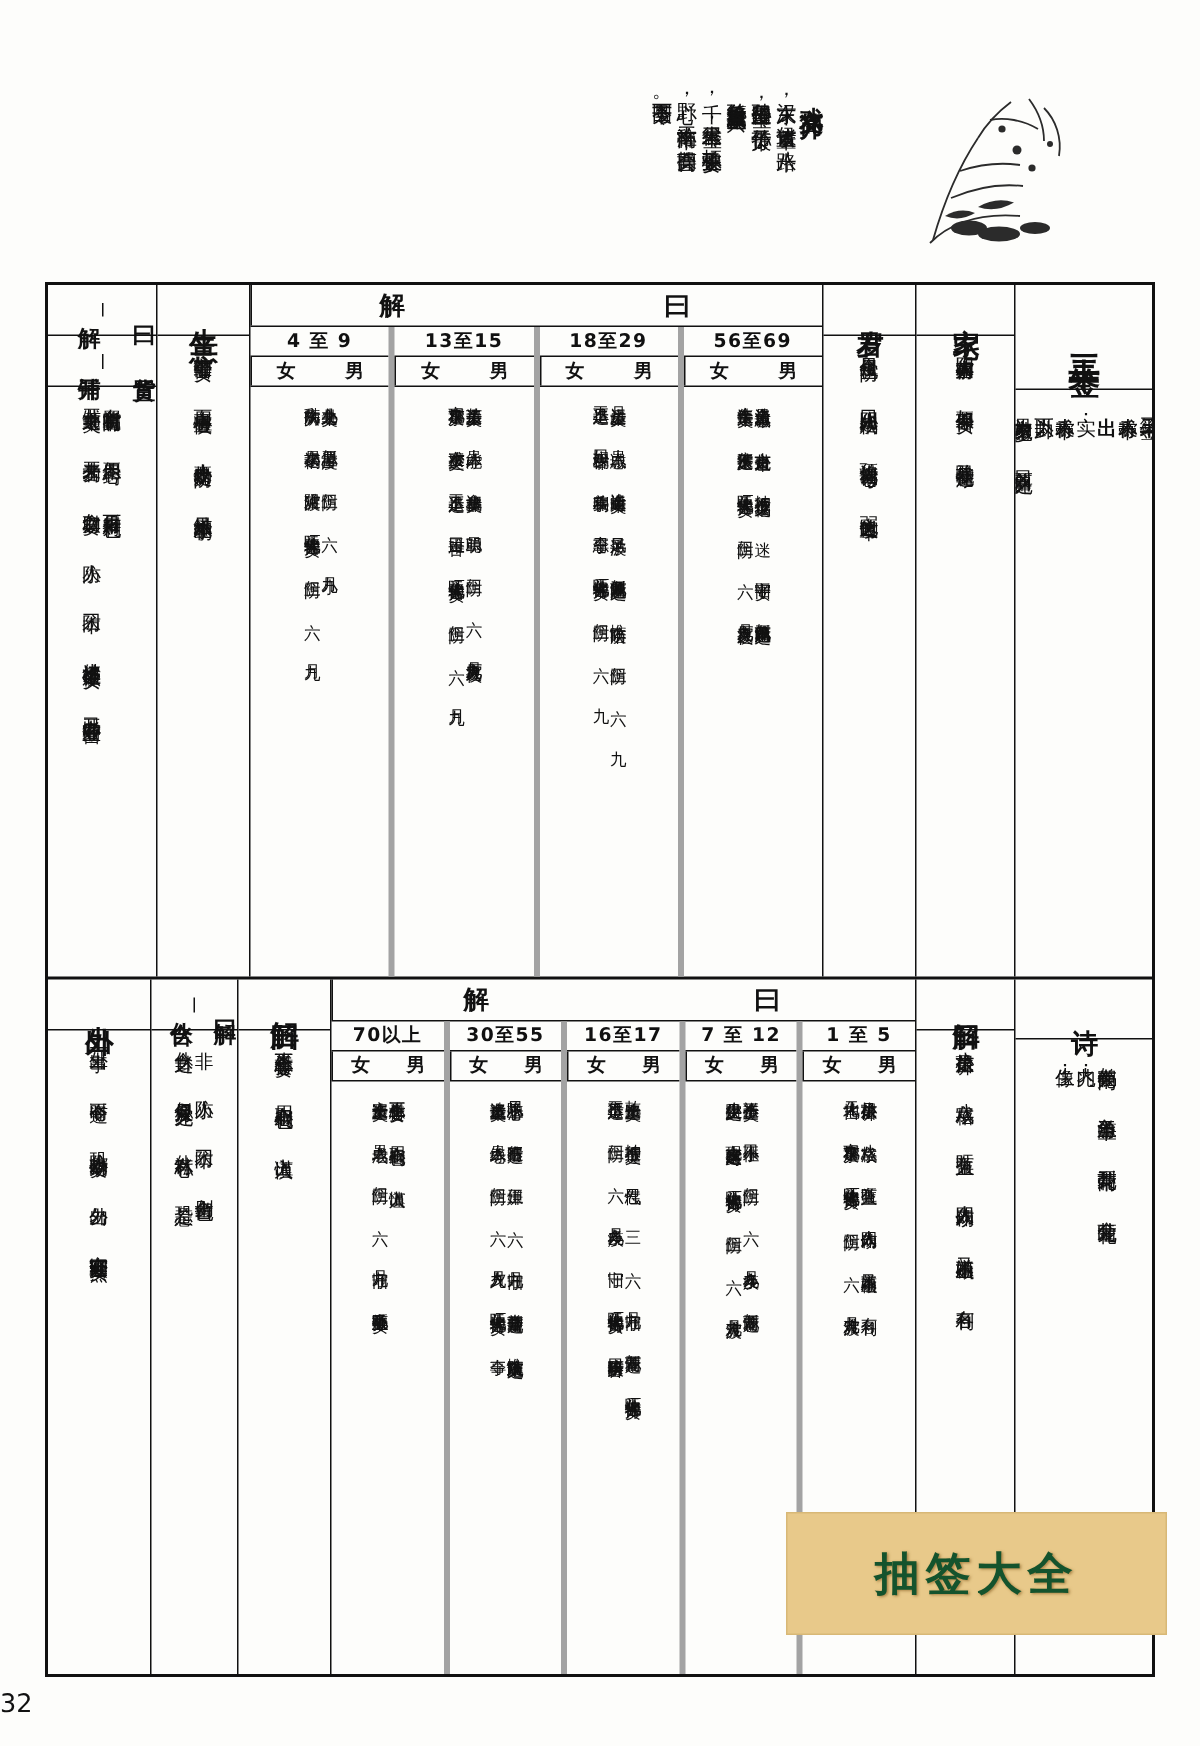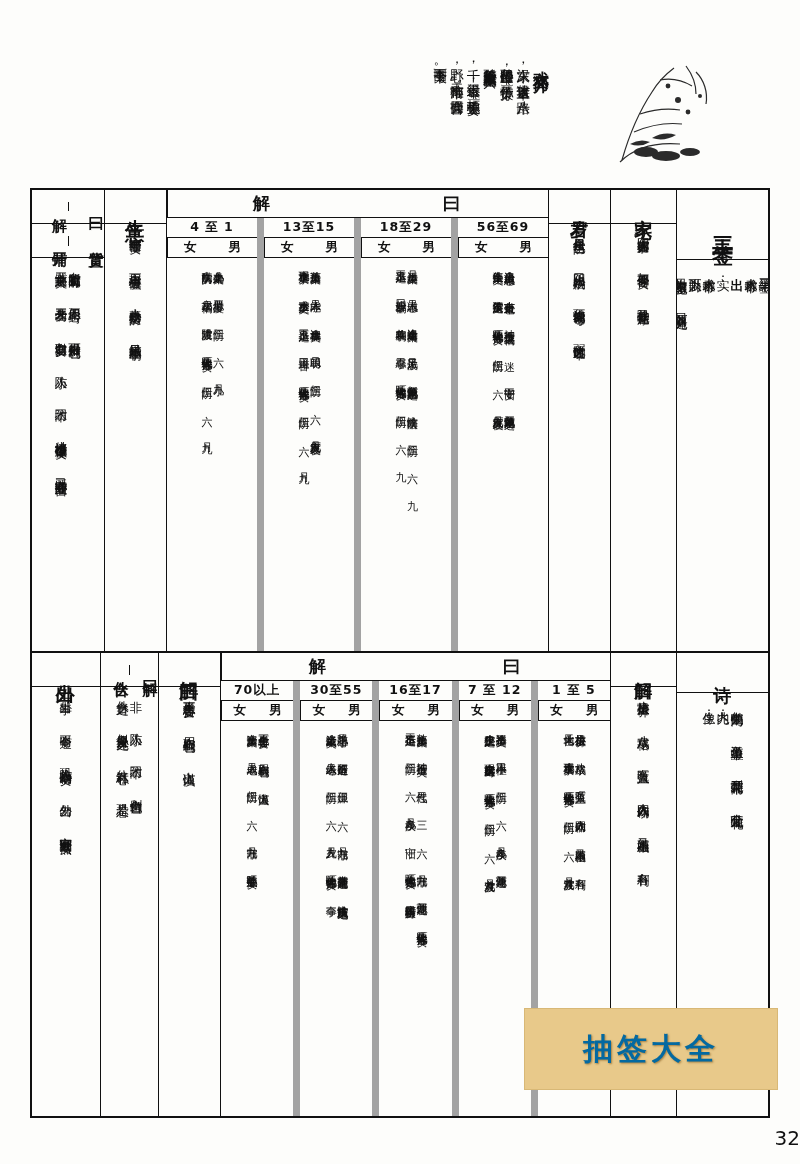--- a/index.html
+++ b/index.html
@@ -75,49 +75,49 @@
   .c2 .hdr{font-size:18px;height:34px;letter-spacing:2px;}
   .c3{width:62px;}
   .c3 .hdr{font-size:18px;height:34px;letter-spacing:2px;}
 
   
   .ages{flex:1;display:flex;flex-direction:column;border-left:1px solid #111;}
   .ages-top{display:flex;flex-direction:row-reverse;border-bottom:1px solid #111;}
   .ages-top .lab{flex:1;text-align:center;font-size:17px;font-weight:bold;letter-spacing:3px;padding:2px 0;}
   .ages-top .lab.jie{border-left:1px solid #111;}
   .agecols{flex:1;display:flex;flex-direction:row-reverse;}
-  .agecol{flex:1;border-left:7px solid #a3a3a3;display:flex;flex-direction:column;box-sizing:border-box;}
+  .agecol{flex:1;border-left:4px solid #a3a3a3;display:flex;flex-direction:column;box-sizing:border-box;}
   .agecol:last-child{border-left:none;}
   .agecol .range{text-align:center;font-size:12.5px;font-weight:bold;border-bottom:1px solid #111;padding:1px 0;letter-spacing:1px;}
   .agecol .mf{display:flex;flex-direction:row-reverse;border-bottom:1px solid #111;}
   .agecol .mf span{flex:1;text-align:center;font-size:12.5px;font-weight:bold;padding:1px 0;}
   .agecol .mf span.f{border-left:1px solid #111;}
   .agecol .txt{flex:1;display:flex;flex-direction:row-reverse;justify-content:center;padding:4px 1px;overflow:hidden;}
   .agecol .txt .v{font-size:11px;letter-spacing:0.4px;line-height:1.05;}
 
   
   .lcol{width:62px;}
   .lcol .hdr{font-size:15px;height:34px;letter-spacing:1px;}
   .lcol2{width:58px;}
   .lcol2 .hdr{font-size:15px;height:34px;letter-spacing:1px;}
   .hdr.split{display:flex;flex-direction:row-reverse;padding:0;}
   .hdr.split span{flex:1;text-align:center;border-left:1px solid #111;padding:4px 0;font-size:15px;}
   .hdr.split span:last-child{border-left:none;}
 
   .bigleft .hdr{font-size:19px;height:34px;letter-spacing:4px;}
 
   
-  .pageno{position:absolute;left:0;right:0;top:1126px;text-align:right;font-size:20px;padding-left:37px;}
+  .pageno{position:absolute;left:0;right:0;top:1126px;text-align:left;font-size:17px;}
 
   
   .wm{
     position:absolute;left:524px;top:1008px;width:252px;height:80px;
     background:#e8c98a;border:1px solid #d8b876;
     display:flex;align-items:center;justify-content:center;
-    color:#0369a1;font-size:30px;font-weight:bold;letter-spacing:4px;
+    color:#14532d;font-size:30px;font-weight:bold;letter-spacing:4px;
     text-shadow:1px 1px 2px rgba(120,80,20,.6);
   }
 </style>
 </head>
 <body>
 
 <div class="page">
 
   <div class="intro">
     <div class="col title v">戏文简介</div>
@@ -220,21 +220,21 @@
               <div class="mf">
                   <span>男</span>
                   <span class="f">女</span>
                 </div>
               <div class="txt">
                 <div class="v">英造步运未美  人虽才能  台遮步祸非美  虽聪明  但防三  六  九月灾疾之厄夜</div>
                 <div class="v">小女现灾事不足  少女难运不美  玉造运不足  玉难口舌  吓天地化吉方保平安  但防三  六  九月</div>
               </div>
             </div>
             <div class="agecol">
-              <div class="range">4 至 1</div>
+              <div class="range">4 至 9</div>
               <div class="mf">
                   <span>男</span>
                   <span class="f">女</span>
                 </div>
               <div class="txt">
                 <div class="v">小儿之卦未美  似恶星占度  但防三  六  九月小</div>
                 <div class="v">疾病乱灾防  小女运易祸  灾难波阻  吓天地化吉方保平安  但防三  六  九月</div>
               </div>
             </div>
           </div>

